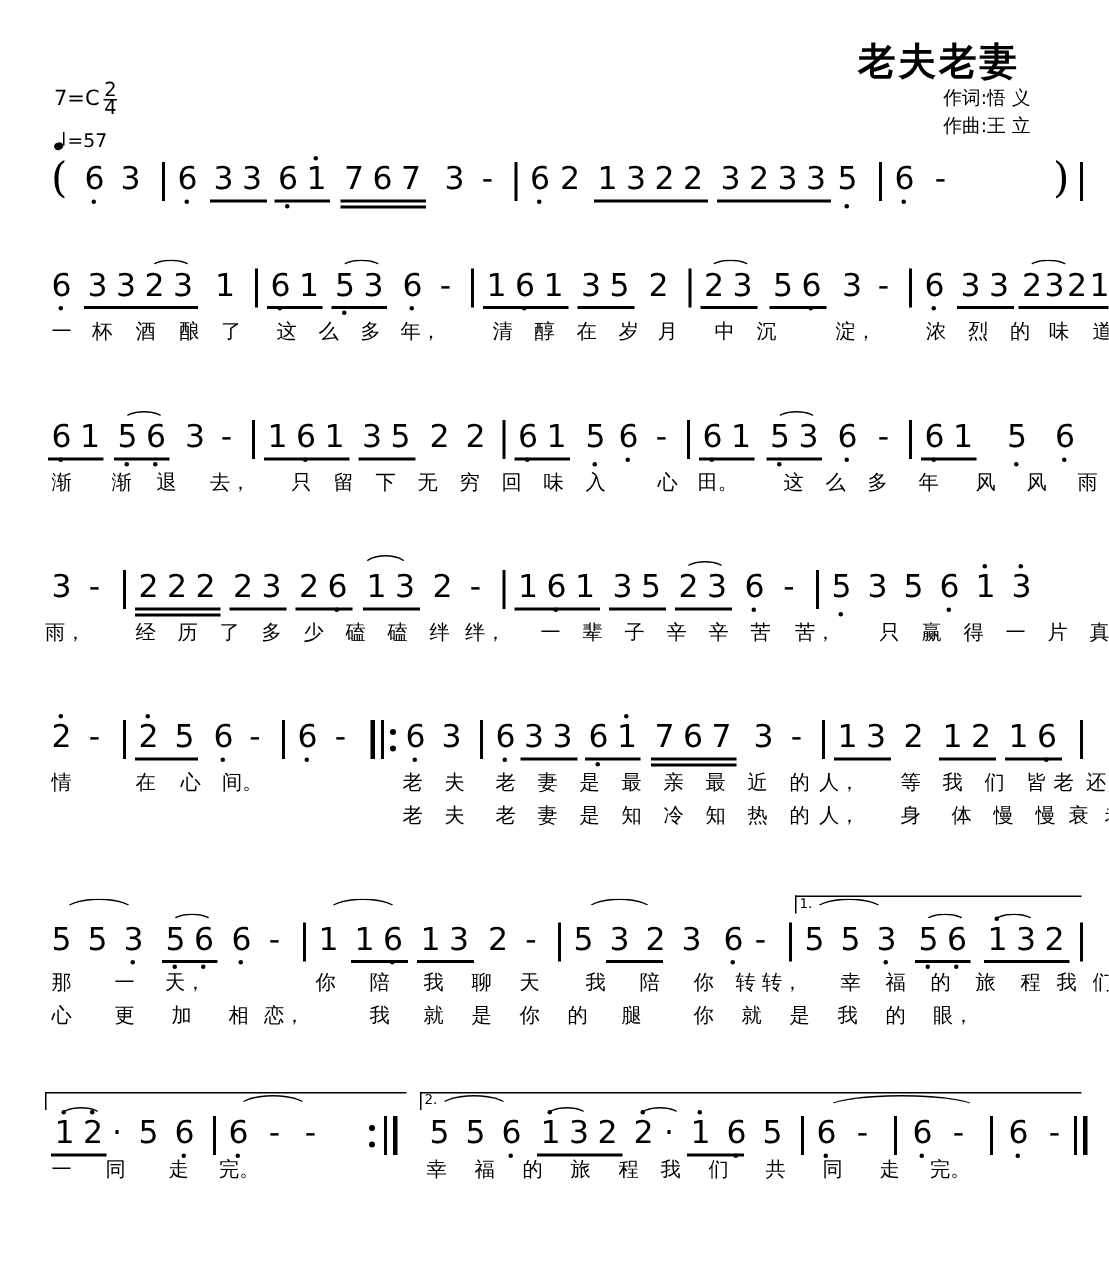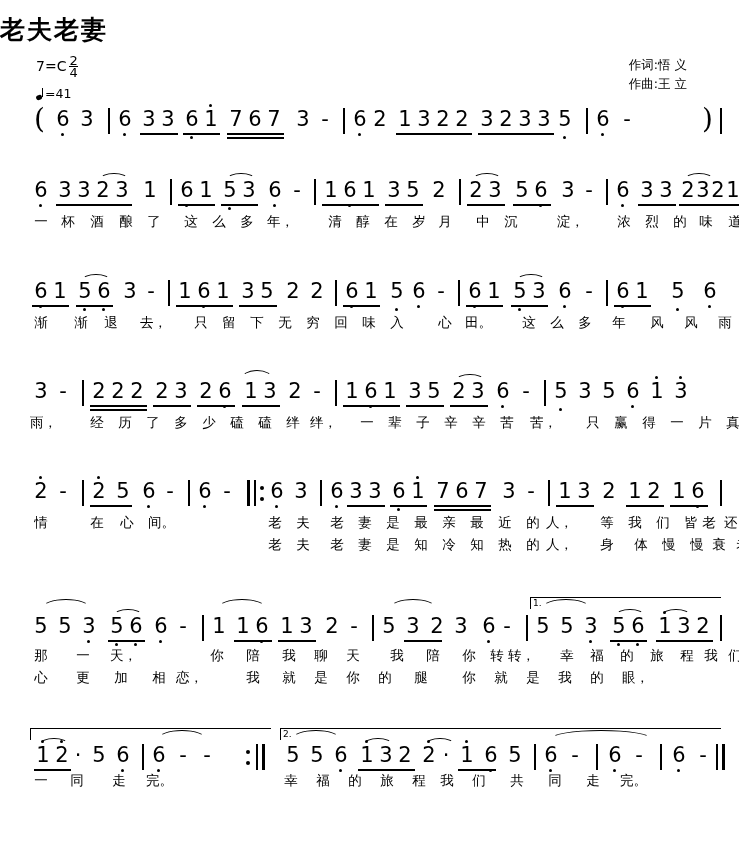--- a/index.html
+++ b/index.html
@@ -15,24 +15,24 @@
     color: #000;
     overflow: hidden;
   }
   .sheet {
     position: relative;
     width: 739px;
     height: 855px;
   }
   .title {
     position: absolute;
-    top: 13px;
+    top: 24px;
     left: 0;
     width: 680px;
-    text-align: left;
+    text-align: right;
     font-size: 25px;
     font-weight: bold;
     font-family: "DejaVu Sans", sans-serif;
     letter-spacing: 2px;
   }
   .credits {
     position: absolute;
     top: 55px;
     right: 52px;
     font-size: 12.5px;
@@ -213,21 +213,21 @@
 
   <div class="title">老夫老妻</div>
 
   <div class="credits"><span>作词:悟 义</span>
 <span>作曲:王 立</span></div>
 
   <div class="keysig">
     <span>7=C</span><span class="meter"><span class="num">2</span><span class="den">4</span></span>
   </div>
 
-  <div class="tempo"><span class="qn"></span><span>=41</span></div>
+  <div class="tempo"><span class="qn"></span><span>=57</span></div>
 
   <div class="system" style="top:106px;">
     <div class="notes">
       <span class="paren" style="left:4px;">(</span>
 
       <span class="g" style="left:26px;width:14px;">6</span>
       <span class="dotlow" style="left:31px;top:27px;"></span>
       <span class="g" style="left:50px;width:14px;">3</span>
       <span class="bar" style="left:78px;"></span>
 

